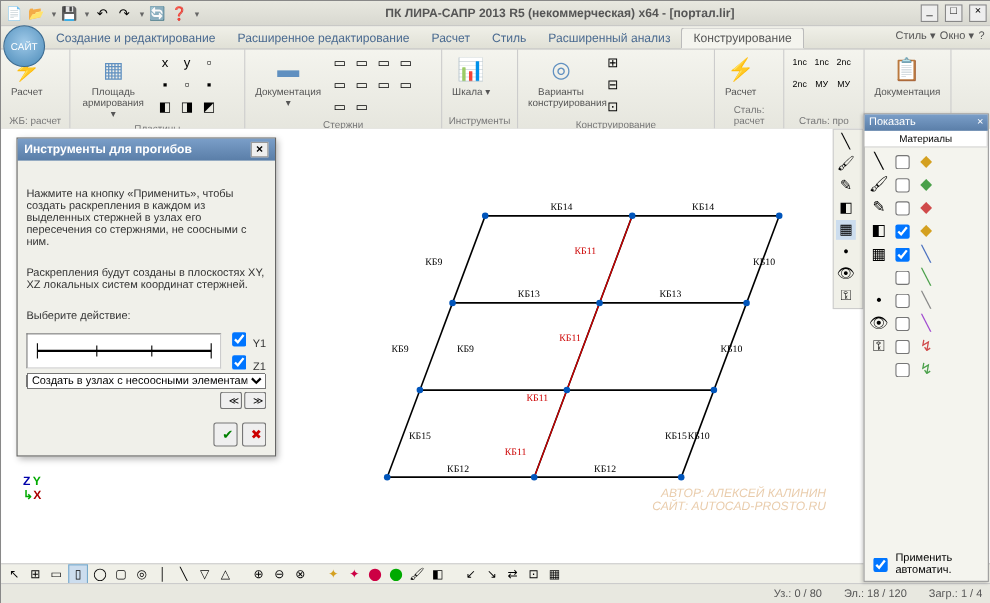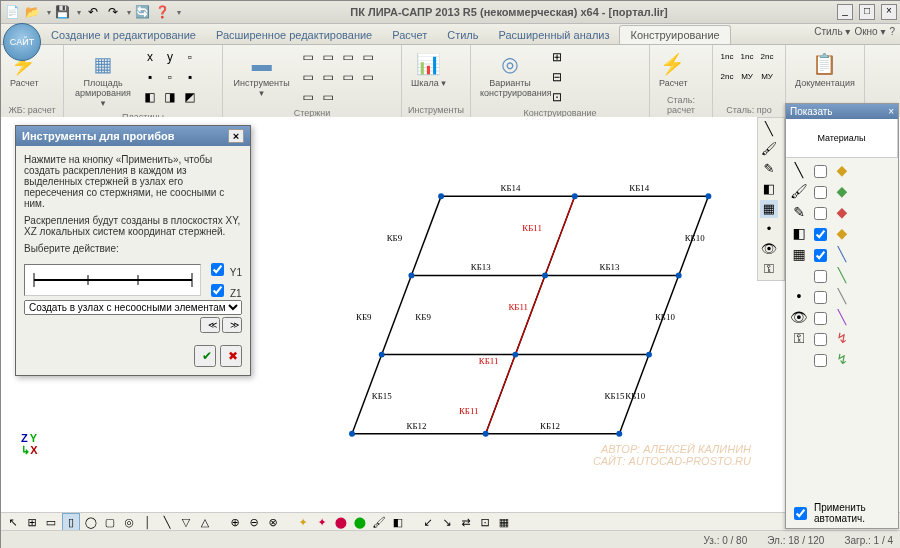--- a/index.html
+++ b/index.html
@@ -21,30 +21,30 @@
 .rgroup .label{font-size:9px;color:#777;text-align:center;padding-top:1px}
 .rbtn{display:flex;flex-direction:column;align-items:center;padding:2px 4px;cursor:pointer;border:1px solid transparent}
 .rbtn .bi{width:28px;height:28px;font-size:20px;text-align:center;line-height:28px}
 .rbtn .bl{font-size:9px;color:#555;text-align:center;max-width:60px}
 .sbtn{width:18px;height:18px;font-size:12px;text-align:center;line-height:18px;cursor:pointer;margin:1px}
 .workarea{position:absolute;top:116px;left:0;right:0;bottom:36px;background:#fff}
 svg.drawing{position:absolute;inset:0;width:100%;height:100%}
 .dialog{position:absolute;left:14px;top:124px;width:234px;background:#f0f0ea;border:1px solid #666;box-shadow:2px 2px 6px rgba(0,0,0,0.3);z-index:20}
 .dialog .dtitle{background:linear-gradient(#7a9ec8,#5a7ea8);color:#fff;font-weight:bold;font-size:11px;padding:3px 6px;display:flex;justify-content:space-between;align-items:center}
 .dialog .dbody{padding:8px;font-size:10px;color:#333}
-.dialog .dbody p{margin:0 0 6px}
+.dialog .dbody p{margin:17px 0 6px}
 .dialog .beam{height:30px;background:#fff;border:1px inset #ccc;display:flex;align-items:center;justify-content:space-around;position:relative;margin:4px 0}
 .dialog .checks{display:flex;flex-direction:column;gap:2px}
 .dialog select{width:100%;font-size:10px}
 .dialog .dbtns{display:flex;justify-content:flex-end;gap:4px;padding:4px 8px 8px}
 .dialog .dbtns button{width:22px;height:22px;font-size:12px}
 .sidepanel{position:absolute;right:2px;top:102px;width:112px;bottom:20px;background:#f4f4ee;border:1px solid #999;z-index:15;box-shadow:-1px 1px 3px rgba(0,0,0,0.2)}
 .sidepanel .sptitle{background:linear-gradient(#7a9ec8,#5a7ea8);color:#fff;font-size:10px;padding:2px 4px;display:flex;justify-content:space-between;align-items:center}
 .sidepanel .sptabs{display:flex;border-bottom:1px solid #ccc}
-.sidepanel .sptab{flex:1;font-size:9px;text-align:center;padding:14px;background:#e0e0d8;border-right:1px solid #ccc}
+.sidepanel .sptab{flex:1;font-size:9px;text-align:center;padding:2px;background:#e0e0d8;border-right:1px solid #ccc}
 .sidepanel .sptab.active{background:#fff}
 .sidepanel .grid{padding:4px;display:flex;flex-direction:column;gap:3px;max-height:380px;overflow:hidden}
 .sidepanel .row{display:flex;align-items:center;gap:6px}
 .sidepanel .row input{margin:0}
 .sidepanel .row .ic2{width:18px;height:18px;font-size:14px;text-align:center}
 .sidepanel .apply{position:absolute;bottom:4px;left:4px;right:4px;font-size:10px;display:flex;align-items:center;gap:4px}
 .toolstrip{position:absolute;right:116px;top:116px;width:22px;background:#f0f0e8;border:1px solid #ccc;display:flex;flex-direction:column;gap:2px;padding:2px;z-index:14}
 .toolstrip .ts{width:18px;height:18px;font-size:13px;text-align:center;line-height:18px;cursor:pointer}
 .bottombar{position:absolute;bottom:18px;left:0;right:0;height:18px;background:#f0f0e8;border-top:1px solid #ccc;display:flex;align-items:center;padding:0 4px;gap:3px}
 .bottombar .bb{width:16px;height:16px;font-size:11px;text-align:center;line-height:16px;cursor:pointer}
@@ -125,21 +125,21 @@
             <span class="sbtn">◨</span>
             <span class="sbtn">◩</span>
         </div>
       </div>
       <div class="label">Пластины</div>
     </div>
     <div class="rgroup" style="width:170px">
       <div class="body">
         <div class="rbtn">
             <div class="bi" style="color:#6090c0">▬</div>
-            <div class="bl">Инструменты ▾</div>
+            <div class="bl">Документация ▾</div>
           </div>
         <div style="display:flex;flex-wrap:wrap;width:100px">
           <span class="sbtn">▭</span>
             <span class="sbtn">▭</span>
             <span class="sbtn">▭</span>
             <span class="sbtn">▭</span>
             <span class="sbtn">▭</span>
           <span class="sbtn">▭</span>
             <span class="sbtn">▭</span>
             <span class="sbtn">▭</span>

